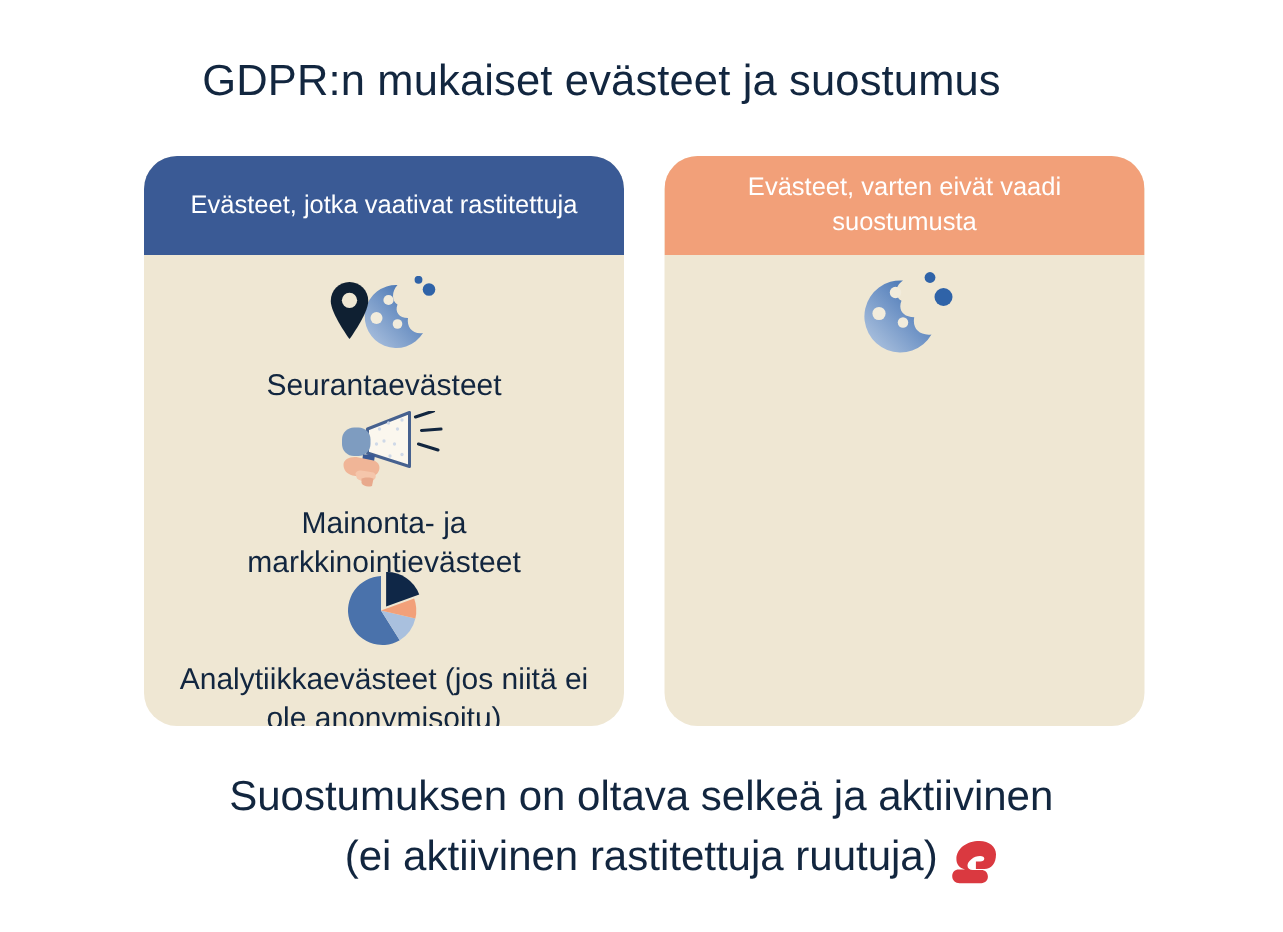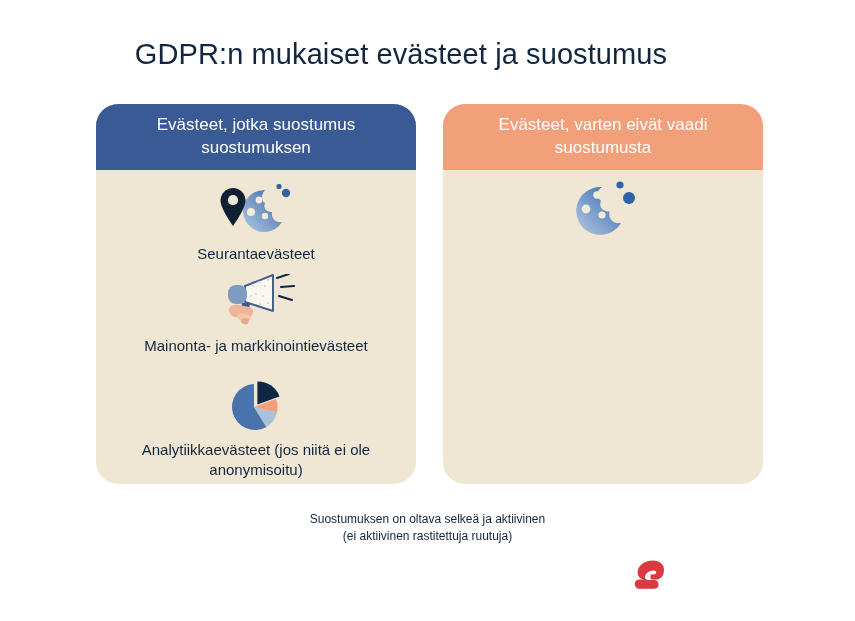--- a/index.html
+++ b/index.html
@@ -66,21 +66,21 @@
 
   
   .item {
     position: absolute;
     left: 0;
     width: 100%;
     text-align: center;
     padding: 0 12px;
   }
   .item-label {
-    font-size: 15px;
+    font-size: 20px;
     line-height: 1.32;
     color: #12263f;
     margin-top: 4px;
   }
   .icon-wrap {
     height: 58px;
     display: flex;
     align-items: center;
     justify-content: center;
   }
@@ -90,21 +90,21 @@
   .item--analytics  { top: 208px; }
   .item--essential  { top: 10px; }
 
   
   .caption {
     position: absolute;
     top: 511px;
     left: 0;
     width: 855px;
     text-align: center;
-    font-size: 12px;
+    font-size: 28px;
     line-height: 1.42;
     color: #12263f;
   }
 
   
   .logo {
     position: absolute;
     left: 634px;
     top: 560px;
     display: flex;
@@ -119,21 +119,21 @@
     letter-spacing: -0.2px;
   }
 </style>
 </head>
 <body>
 
 <div class="page-title">GDPR:n mukaiset evästeet ja suostumus</div>
 
 <div class="card card--left">
 
-  <div class="card-header card-header--blue">Evästeet, jotka suostumus suostumuksen</div>
+  <div class="card-header card-header--blue">Evästeet, jotka vaativat rastitettuja</div>
 
   <div class="card-body">
 
     <div class="item item--tracking">
       <div class="icon-wrap">
         <svg width="78" height="54" viewBox="0 0 78 54" aria-hidden="true">
           <defs>
             <linearGradient id="ckA" x1="0" y1="1" x2="1" y2="0">
               <stop offset="0%" stop-color="#b3c7e2"></stop>
               <stop offset="55%" stop-color="#6f93c4"></stop>

